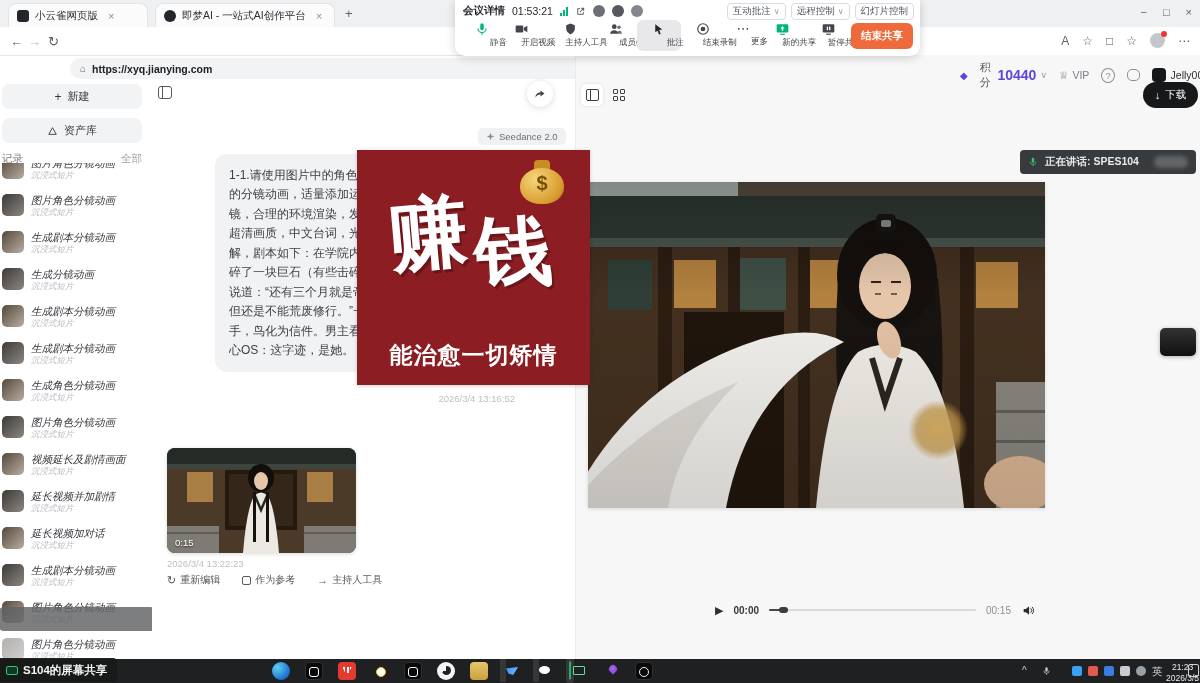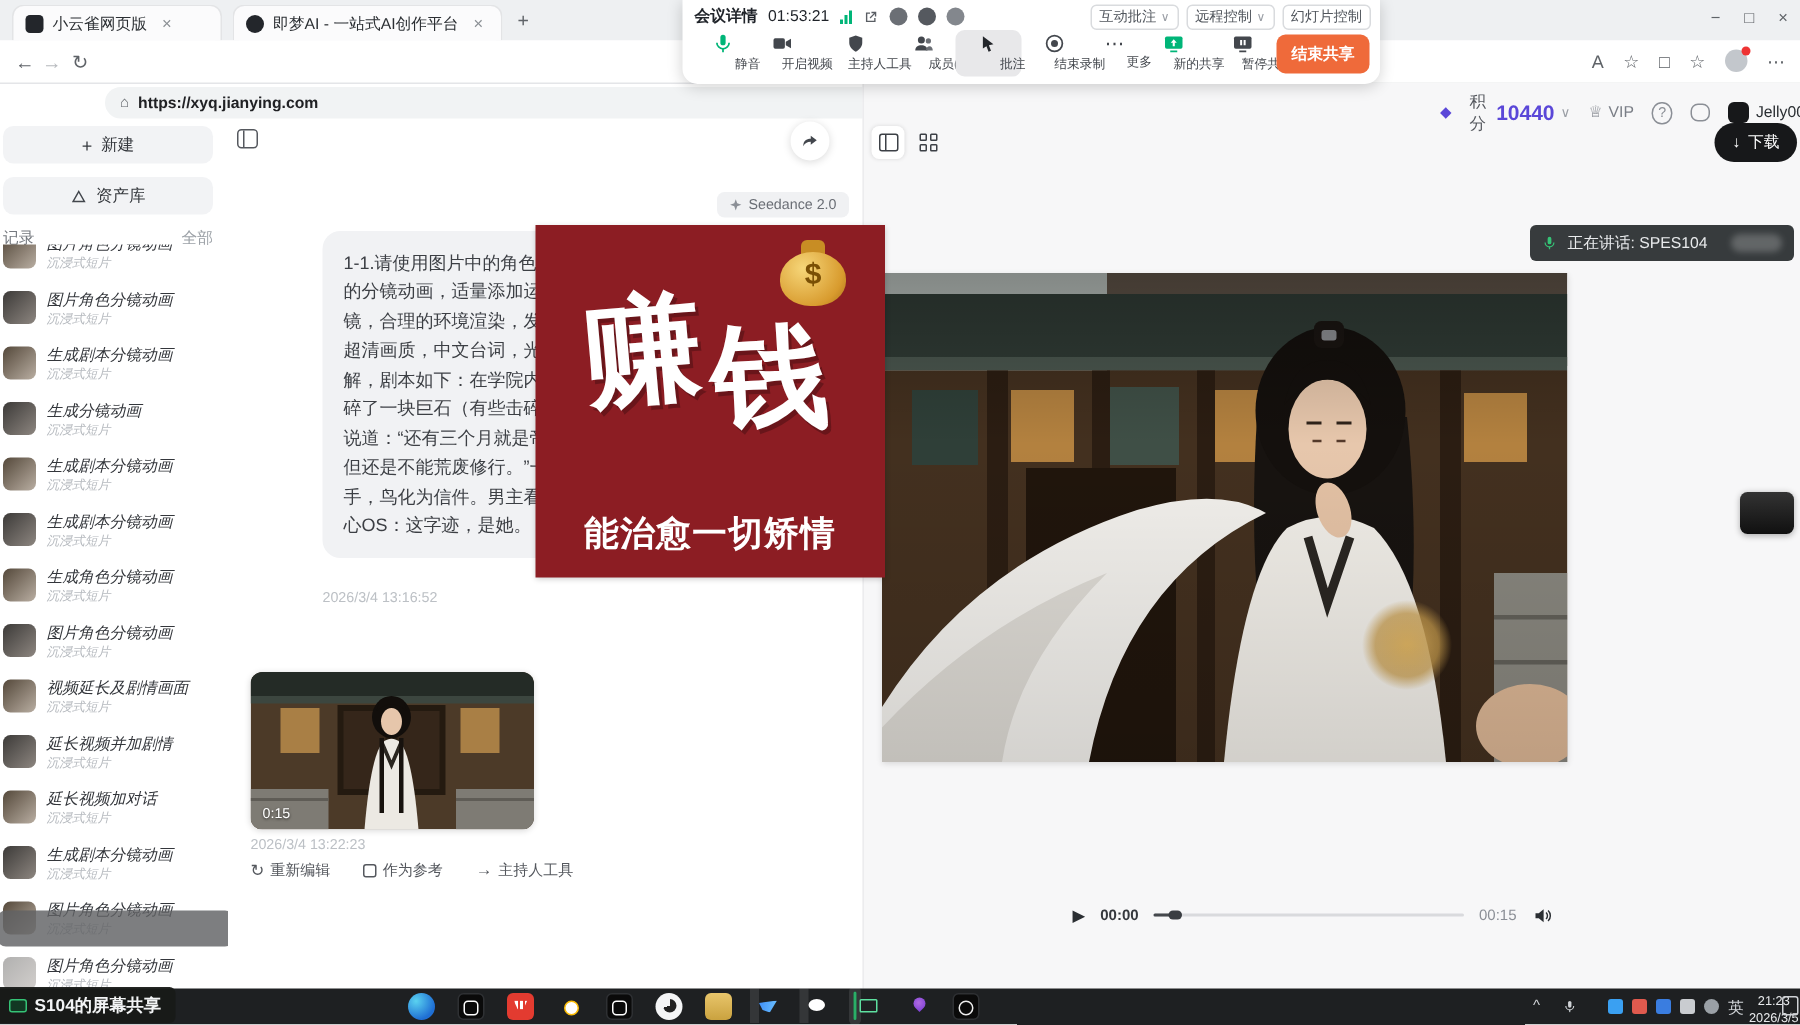--- a/index.html
+++ b/index.html
@@ -82,21 +82,21 @@
 
   
   .rpanel{left:575px;top:55px;width:625px;height:604px;background:#f7f7f8;border-left:1px solid #ececee;}
   .toolico1{width:22px;height:22px;background:#fff;border-radius:5px;box-shadow:0 0 3px rgba(0,0,0,.12);display:flex;align-items:center;justify-content:center;}
   .flipico{width:13px;height:12px;border:1.5px solid #3c4046;border-radius:2px;display:flex;}
   .flipico i{width:4px;border-right:1.5px solid #3c4046;}
   .gridico{display:grid;grid-template-columns:5px 5px;grid-gap:2px;}
   .gridico i{width:5px;height:5px;border:1.4px solid #3c4046;border-radius:1px;}
   .dlbtn{background:#17181a;color:#fff;font-size:10.5px;border-radius:14px;padding:6px 12px;display:flex;gap:5px;align-items:center;}
   .mainvideo{left:588px;top:182px;width:457px;height:326px;overflow:hidden;box-shadow:0 1px 4px rgba(0,0,0,.12);}
-  .speakbadge{left:1020px;top:150px;width:176px;height:24px;background:rgba(38,42,45,.92);border-radius:4px;color:#e8eaec;font-size:10.5px;display:flex;align-items:center;gap:7px;padding:0 8px;z-index:40;}
+  .speakbadge{left:1020px;top:150px;width:176px;height:24px;background:rgba(38,42,45,.92);border-radius:4px;color:#e8eaec;font-size:10.5px;display:flex;align-items:center;gap:7px;padding:0 8px;z-index:40;font-weight:bold;}
   .speakblur{width:34px;height:12px;background:rgba(255,255,255,.22);border-radius:6px;filter:blur(2px);margin-left:auto;}
   .floatthumb{left:1160px;top:328px;width:36px;height:28px;border-radius:5px;background:linear-gradient(180deg,#333,#101010);box-shadow:0 1px 4px rgba(0,0,0,.3);z-index:40;}
   .pctrl{left:715px;top:600px;width:320px;height:20px;display:flex;align-items:center;gap:10px;}
   .ptime{font-size:10px;color:#35383d;font-weight:bold;}
   .ptrack{flex:1;height:2px;background:#d9dadd;border-radius:2px;position:relative;}
   .pplayed{position:absolute;left:0;top:0;height:2px;width:14px;background:#45484d;border-radius:2px;}
   .phandle{position:absolute;left:10px;top:-2px;width:9px;height:6px;background:#3a3d42;border-radius:3px;}
 
   
   .taskbar{left:0;top:659px;width:1200px;height:24px;background:#1e2022;z-index:60;}
@@ -441,21 +441,21 @@
       <span class="tie"></span>
         <span class="bag"></span>
       <span class="d">$</span>
     </span>
     <div class="redhead">
       <span class="c1">赚</span><span class="c2">钱</span>
     </div>
     <div class="redsub">能治愈一切矫情</div>
   </div>
 
-  <div class="abs tstamp" style="left:215px;top:393px;width:290px;">2026/3/4 13:16:52</div>
+  <div class="abs tstamp" style="left:225px;top:393px;width:290px;text-align:right;">2026/3/4 13:16:52</div>
 
   <div class="abs vthumb">
     <svg width="189" height="105" viewBox="0 0 189 105" preserveAspectRatio="none">
       <rect width="189" height="105" fill="#4c3a28"></rect>
       <rect width="189" height="16" fill="#242b26"></rect>
       <rect y="16" width="189" height="5" fill="#3c463f"></rect>
       <rect x="20" y="24" width="26" height="30" fill="#a97f45"></rect>
       <rect x="140" y="24" width="26" height="30" fill="#a97f45"></rect>
       <rect x="58" y="22" width="72" height="60" fill="#241a10"></rect>
       <rect x="62" y="26" width="28" height="52" fill="#35261a"></rect>

